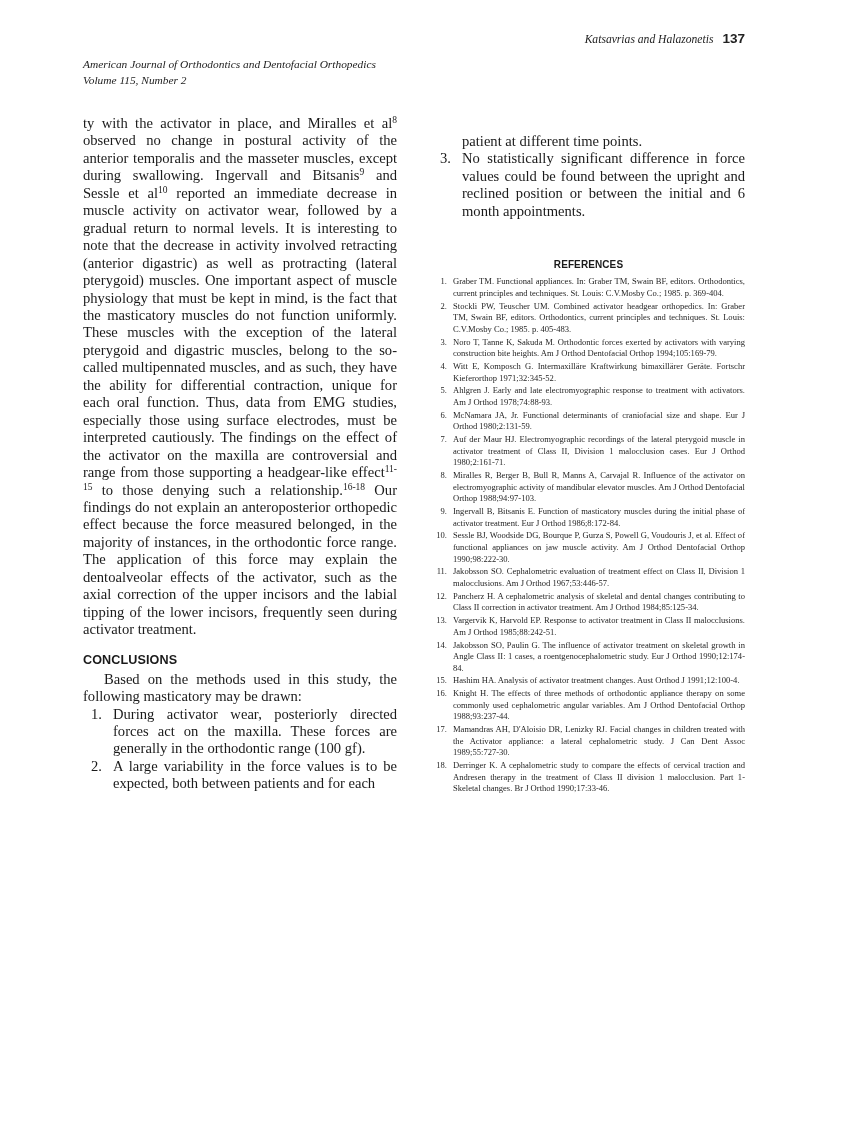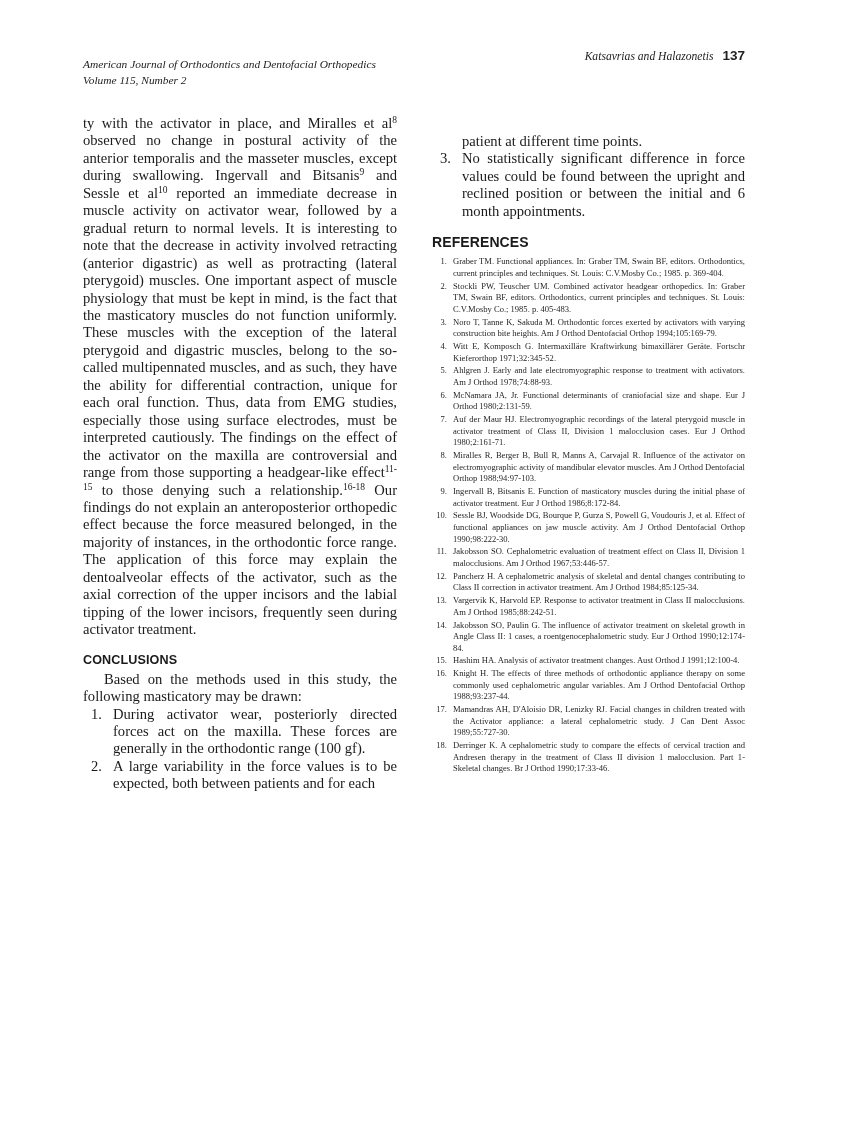--- a/index.html
+++ b/index.html
@@ -1,39 +1,39 @@
 <!DOCTYPE html>
 <html><head>
 <meta charset="utf-8">
 <style>
   html, body { margin: 0; padding: 0; background: #ffffff; }
   body { width: 866px; height: 1122px; position: relative; overflow: hidden;
          font-family: "Liberation Serif", "DejaVu Serif", serif; color: #1a1a1a; }
   .header-left { position: absolute; left: 83px; top: 56px; font-style: italic;
                  font-size: 11.4px; line-height: 16px; color: #222; }
-  .header-right { position: absolute; right: 121px; top: 48px; font-size: 12px; color: #222; }
+  .header-right { position: absolute; right: 121px; top: 31px; font-size: 12px; color: #222; }
   .header-right .authors { font-style: italic; font-size: 11.6px; }
   .header-right .page-no { font-family: "Liberation Sans", "DejaVu Sans", sans-serif;
                             font-weight: bold; font-size: 13.5px; margin-left: 9px; }
   .col { position: absolute; }
   .col-left { left: 83px; top: 115px; width: 314px; }
   .col-right { left: 432px; top: 133px; width: 313px; }
   .body-text { font-size: 14.6px; line-height: 17.45px; text-align: justify;
                text-align-last: auto; hyphens: none; margin: 0; }
   .body-text sup { font-size: 9.5px; line-height: 0; vertical-align: 5px; }
   .section-heading { font-family: "Liberation Sans", "DejaVu Sans", sans-serif;
                      font-weight: bold; font-size: 12.6px; margin: 14px 0 4px 0; letter-spacing: 0.1px; }
   .indent { text-indent: 21px; }
   .numlist { margin: 0; padding: 0; list-style: none; }
   .numlist li { position: relative; padding-left: 30px; font-size: 14.6px;
                 line-height: 17.45px; text-align: justify; }
   .numlist li .num { position: absolute; left: 8px; top: 0; }
   .cont { padding-left: 30px; font-size: 14.6px; line-height: 17.45px; }
   .refs-heading { font-family: "Liberation Sans", "DejaVu Sans", sans-serif;
-                  font-weight: bold; font-size: 14px; margin: 14px 0 6px 0; letter-spacing: 0.1px; }
+                  font-weight: bold; font-size: 10px; margin: 39px 0 6px 0; letter-spacing: 0.1px; text-align: center; }
   .refs { margin: 0; padding: 0; list-style: none; }
   .refs li { position: relative; padding-left: 21px; font-size: 8.55px; line-height: 11.6px;
              text-align: justify; margin-bottom: 1.2px; color: #1e1e1e; }
   .refs li .rnum { position: absolute; left: 0; width: 15px; text-align: right; top: 0; }
 </style>
 </head>
 <body>
 
 <div class="header-left">
   <div>American Journal of Orthodontics and Dentofacial Orthopedics</div>

